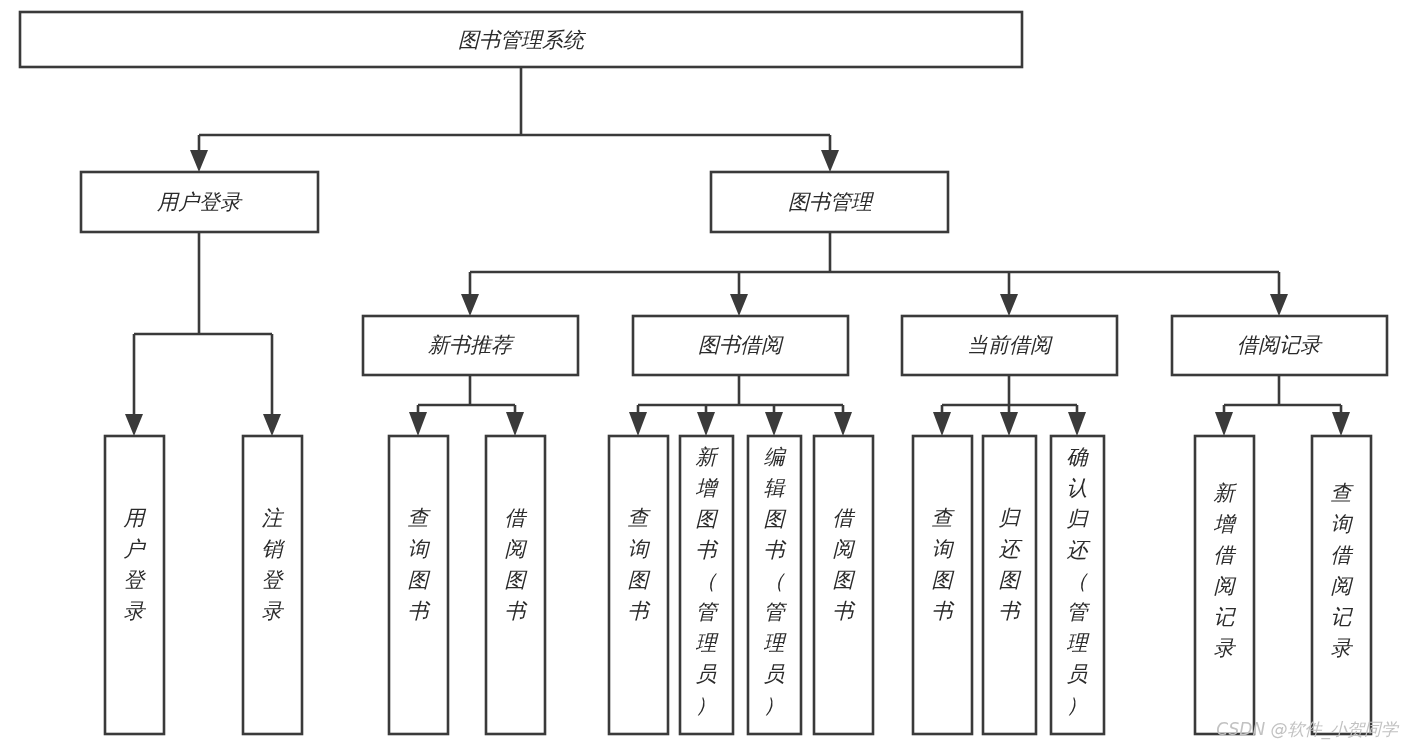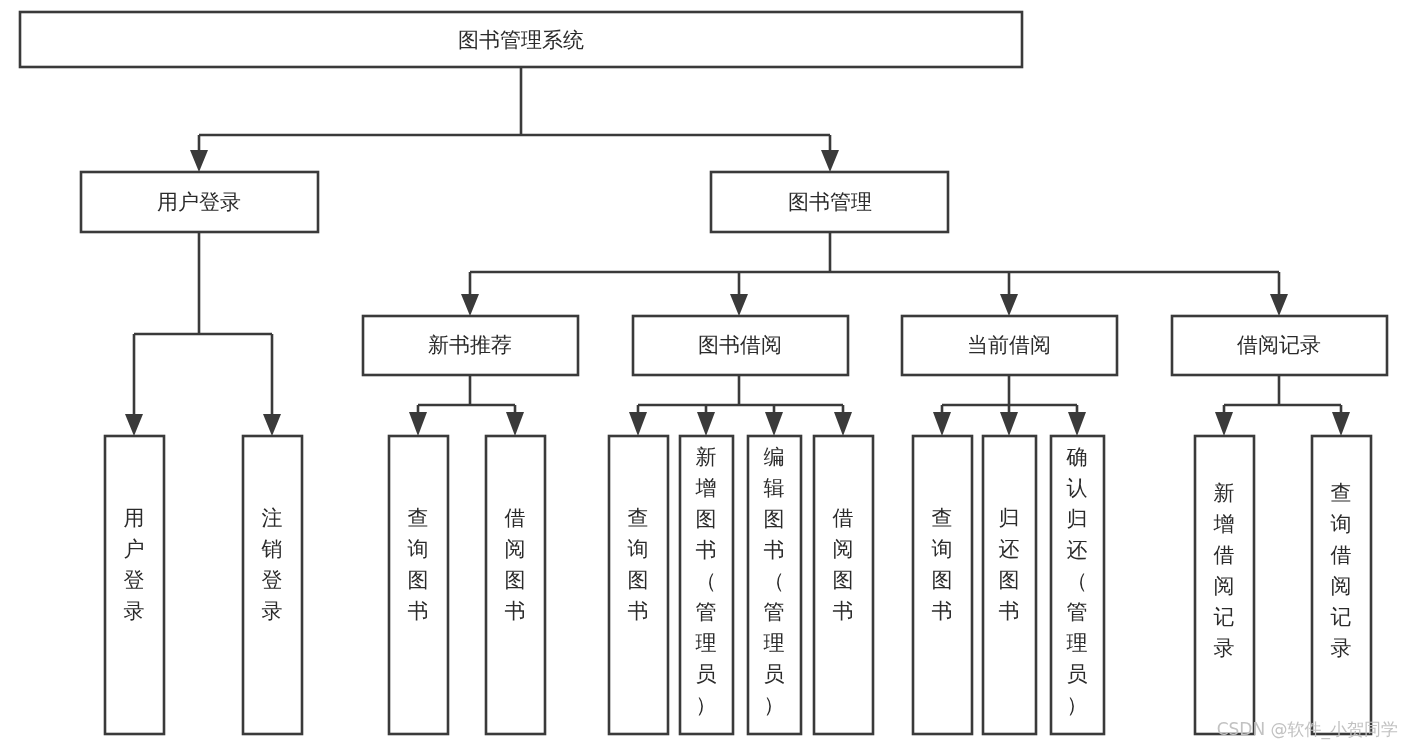--- a/index.html
+++ b/index.html
@@ -11,20 +11,21 @@
     width: 1405px;
     height: 747px;
     font-family: "DejaVu Sans", "Liberation Sans", sans-serif;
     overflow: hidden;
     position: relative;
   }
   #diagram-root {
     position: relative;
     width: 1405px;
     height: 747px;
+    font-style: italic;
   }
   svg#tree-svg {
     position: absolute;
     left: 0;
     top: 0;
     width: 1405px;
     height: 747px;
     display: block;
   }
   .node-box {

